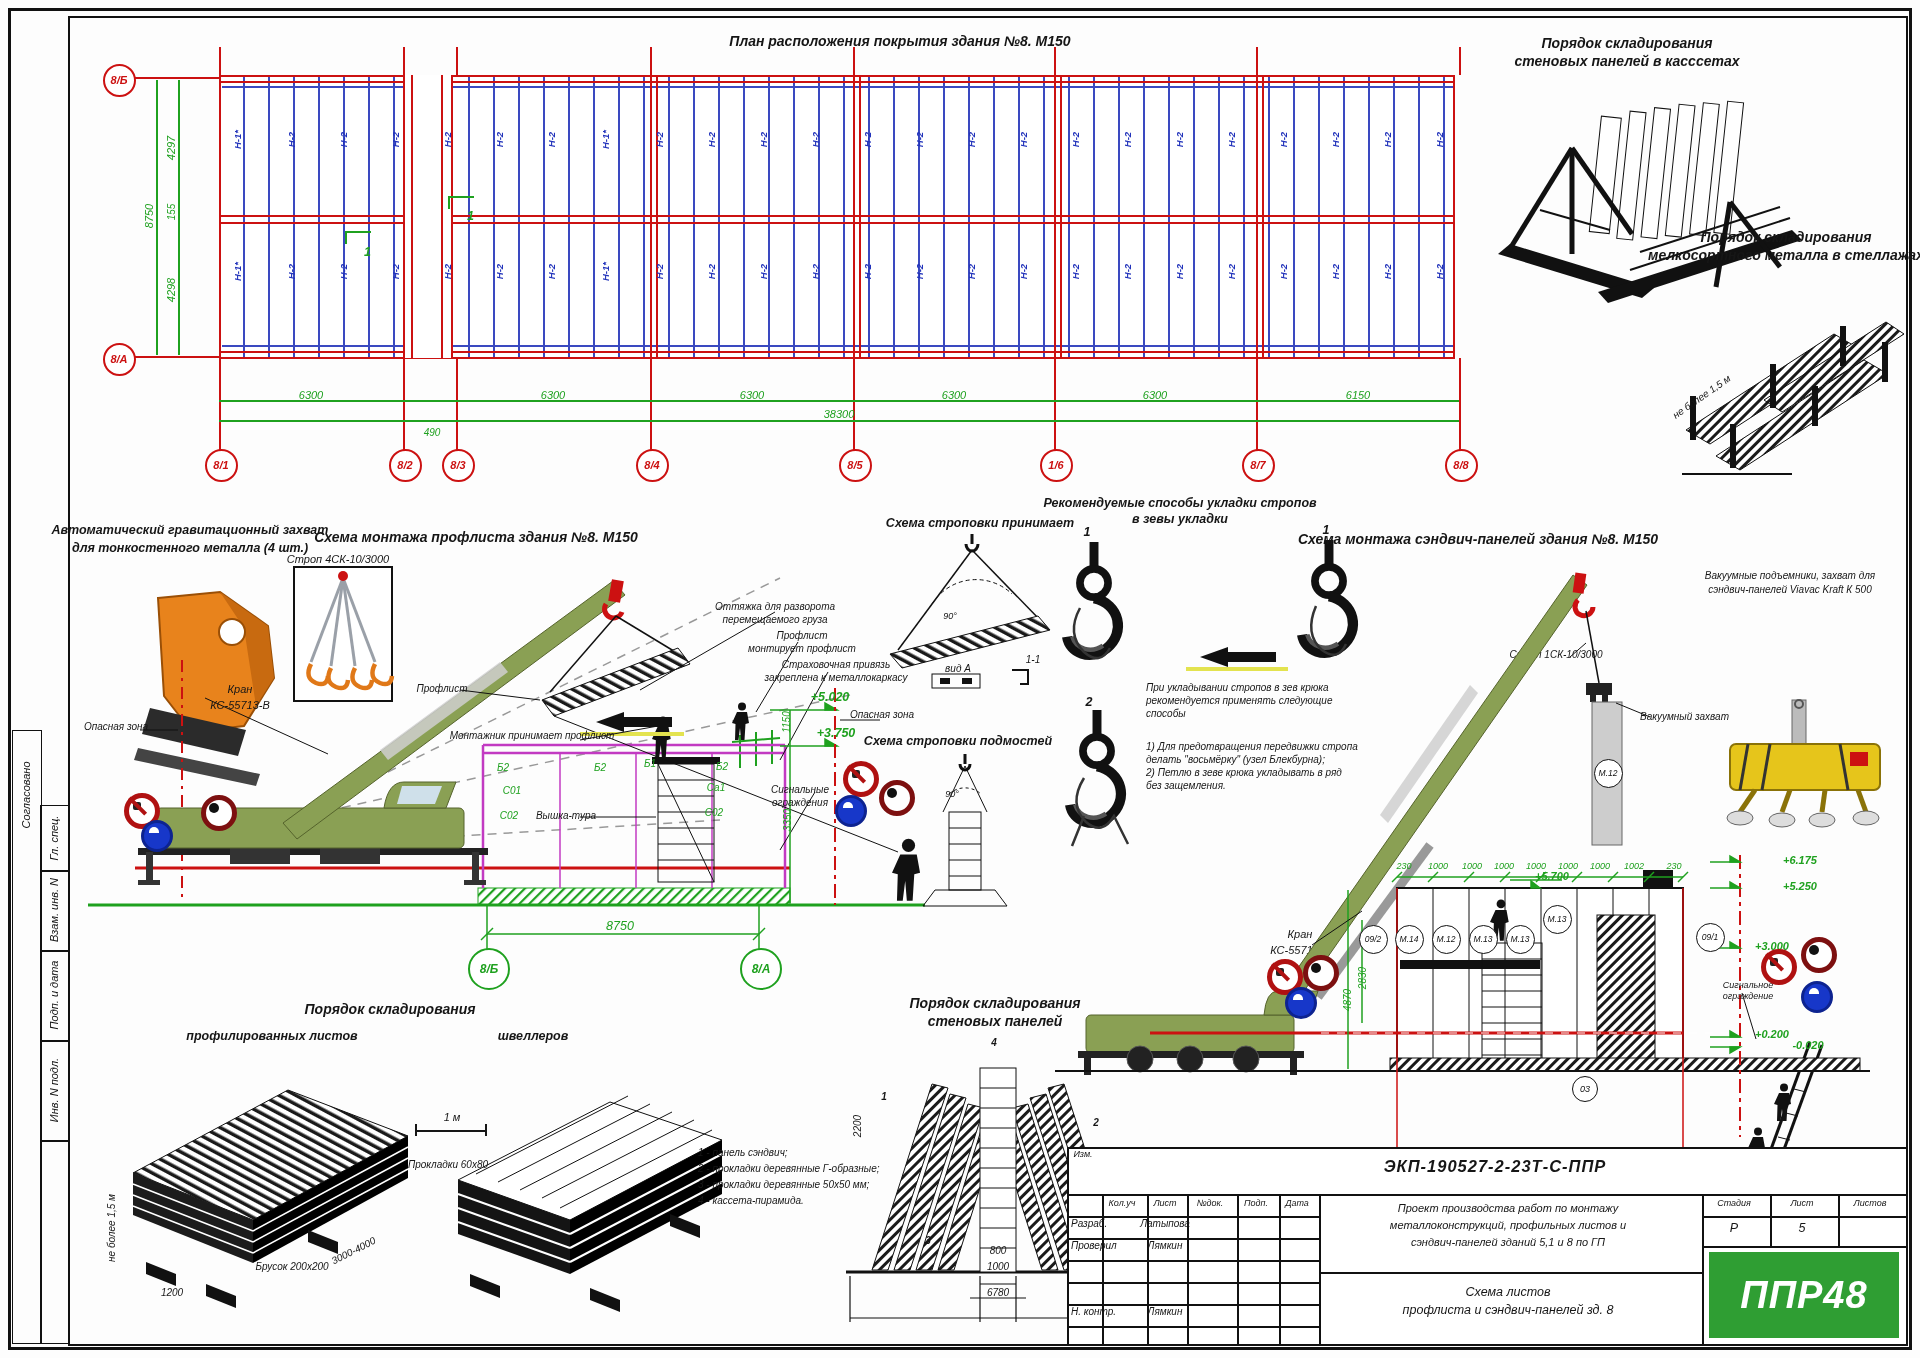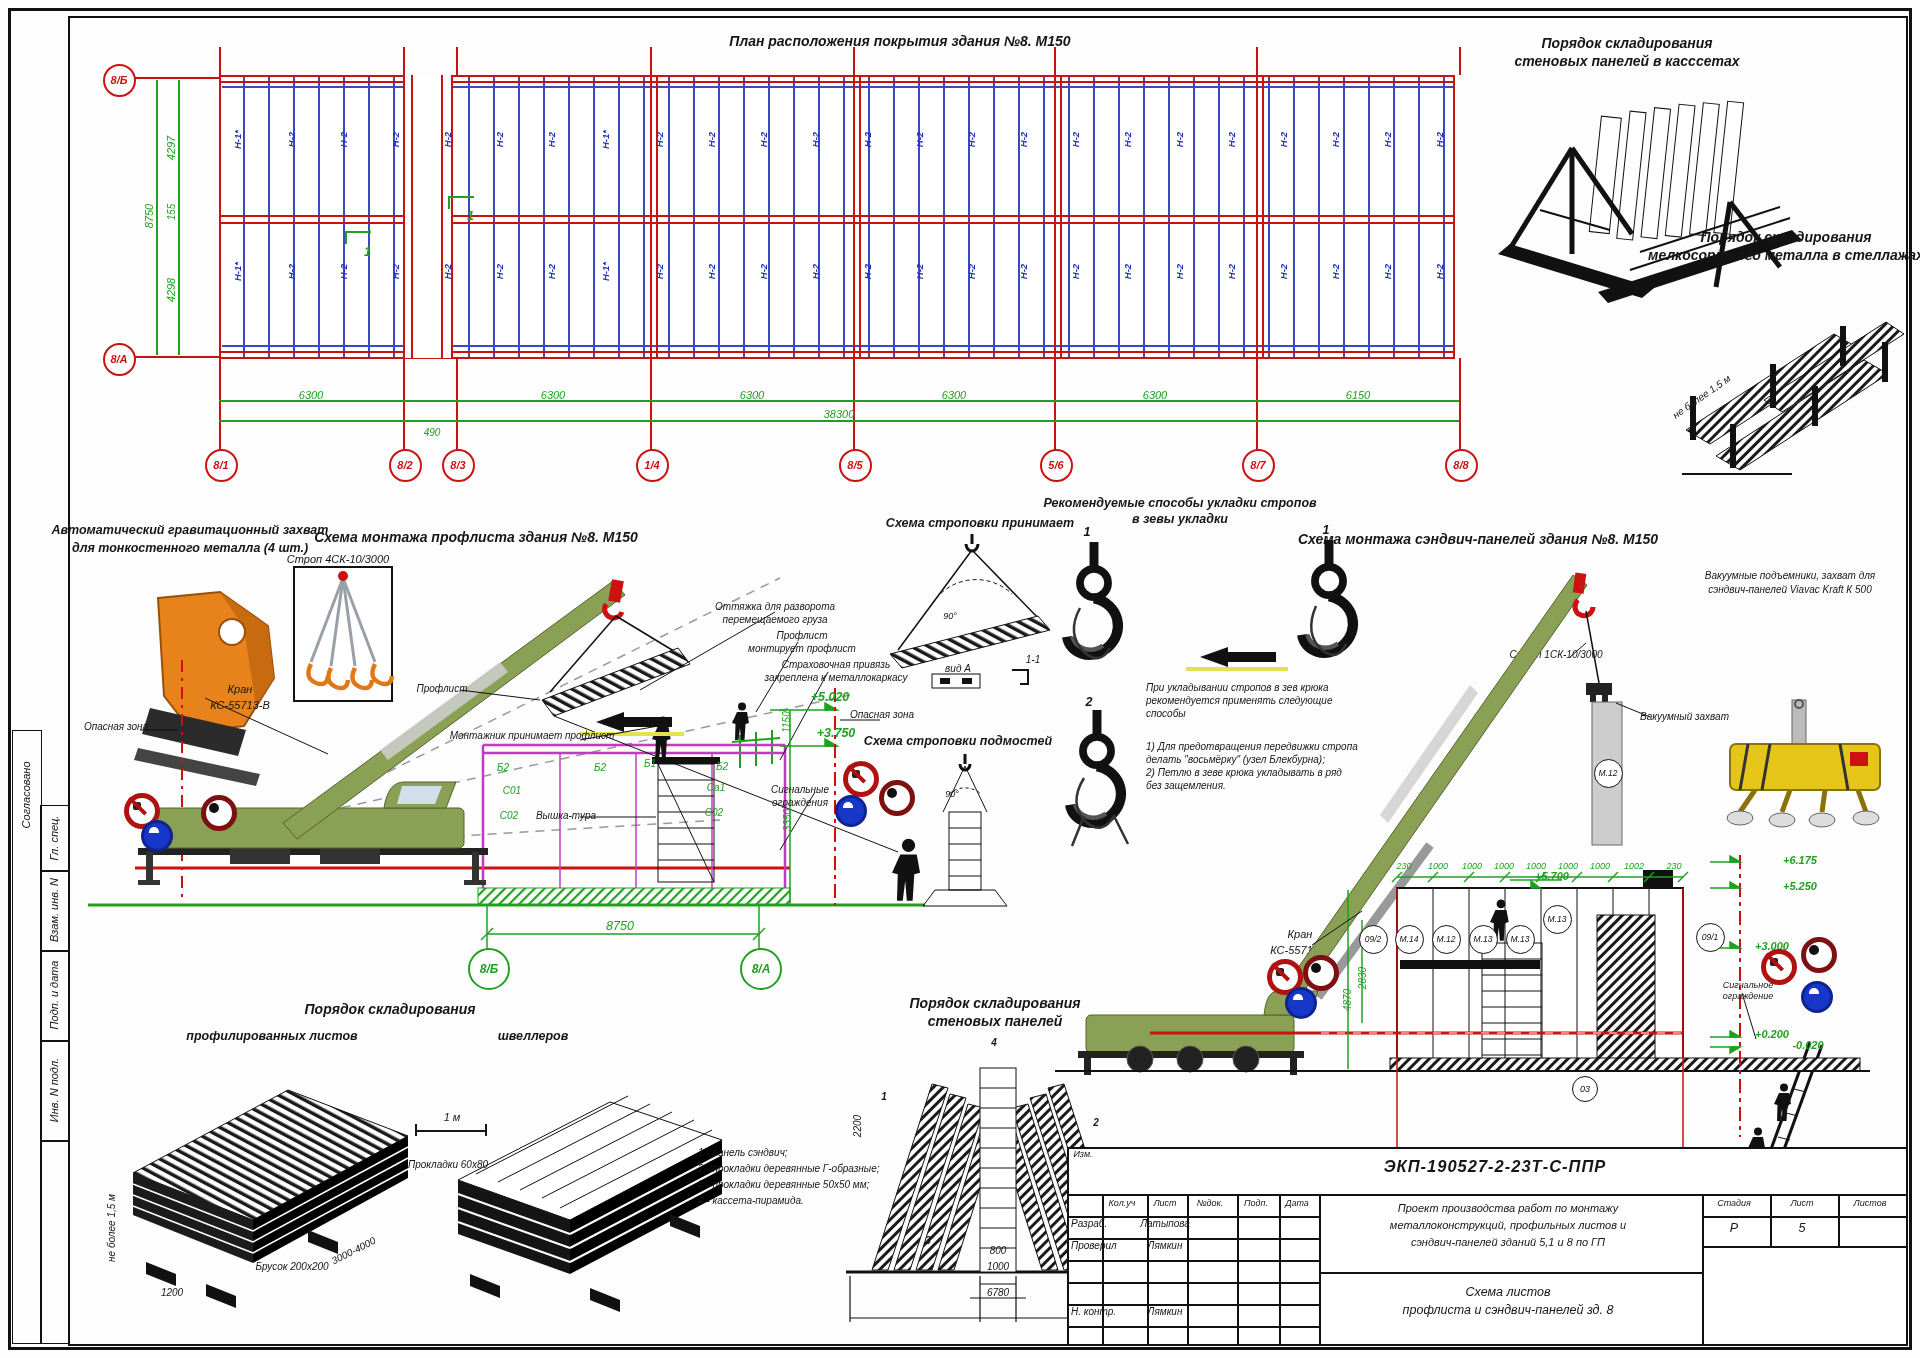--- a/index.html
+++ b/index.html
@@ -191,23 +191,23 @@
 <div class="t g vc s11" style="left:172px;top:148px">4297</div>
 <div class="t g vc s10" style="left:172px;top:212px">155</div>
 <div class="t g vc s11" style="left:172px;top:290px">4298</div>
 <div class="t g vc s11" style="left:150px;top:216px">8750</div>
 <div class="t g b s12" style="left:364px;top:246px">1</div>
 <div class="t g b s12" style="left:467px;top:210px">1</div>
 
 <div class="bub" style="left:219px;top:463px">8/1</div>
 <div class="bub" style="left:403px;top:463px">8/2</div>
 <div class="bub" style="left:456px;top:463px">8/3</div>
-<div class="bub" style="left:650px;top:463px">1/4</div>
+<div class="bub" style="left:650px;top:463px">8/4</div>
 <div class="bub" style="left:853px;top:463px">8/5</div>
-<div class="bub" style="left:1054px;top:463px">5/6</div>
+<div class="bub" style="left:1054px;top:463px">1/6</div>
 <div class="bub" style="left:1256px;top:463px">8/7</div>
 <div class="bub" style="left:1459px;top:463px">8/8</div>
 <div class="bub" style="left:117px;top:78px">8/Б</div>
 <div class="bub" style="left:117px;top:357px">8/А</div>
 
 <div class="t s14 c" style="left:1627px;top:36px">Порядок складирования</div>
 <div class="t s14 c" style="left:1627px;top:54px">стеновых панелей в касссетах</div>
 <svg style="left:1480px;top:82px" width="340" height="235">
   <g transform="rotate(6 230 130)">
         <g stroke="#111" fill="#fff">
@@ -766,20 +766,23 @@
   <div class="tbl" style="left:0;top:111px;width:250px;height:1.5px"></div>
   <div class="tbl" style="left:0;top:133px;width:250px;height:1.5px"></div>
   <div class="tbl" style="left:0;top:155px;width:250px;height:1.5px"></div>
   <div class="tbl" style="left:0;top:177px;width:250px;height:1.5px"></div>
   <div class="tbl" style="left:633px;top:45px;width:2px;height:150px"></div>
   <div class="tbl" style="left:250px;top:123px;width:385px;height:1.5px"></div>
   <div class="tbl" style="left:633px;top:67px;width:204px;height:1.5px"></div>
   <div class="tbl" style="left:633px;top:97px;width:204px;height:1.5px"></div>
   <div class="tbl" style="left:701px;top:45px;width:1.5px;height:52px"></div>
   <div class="tbl" style="left:769px;top:45px;width:1.5px;height:52px"></div>
+  <div style="position:absolute;left:640px;top:103px;width:190px;height:86px;background:#2f9e33;display:flex;align-items:center;justify-content:center">
+    <span style="font:italic 900 38px 'Liberation Sans',sans-serif;color:#fff;letter-spacing:1px">ППР48</span>
+  </div>
 </div>
 <div class="t s16 c" style="left:1495px;top:1158px;letter-spacing:1px;z-index:9">ЭКП-190527-2-23Т-С-ППР</div>
 <div class="t s9 c" style="left:1083px;top:1150px;z-index:9">Изм.</div>
 <div class="t s9 c" style="left:1122px;top:1199px;z-index:9">Кол.уч</div>
 <div class="t s9 c" style="left:1165px;top:1199px;z-index:9">Лист</div>
 <div class="t s9 c" style="left:1210px;top:1199px;z-index:9">№док.</div>
 <div class="t s9 c" style="left:1256px;top:1199px;z-index:9">Подп.</div>
 <div class="t s9 c" style="left:1297px;top:1199px;z-index:9">Дата</div>
 <div class="t s10" style="left:1071px;top:1219px;z-index:9">Разраб.</div>
 <div class="t s10 c" style="left:1165px;top:1219px;z-index:9">Латыпова</div>

